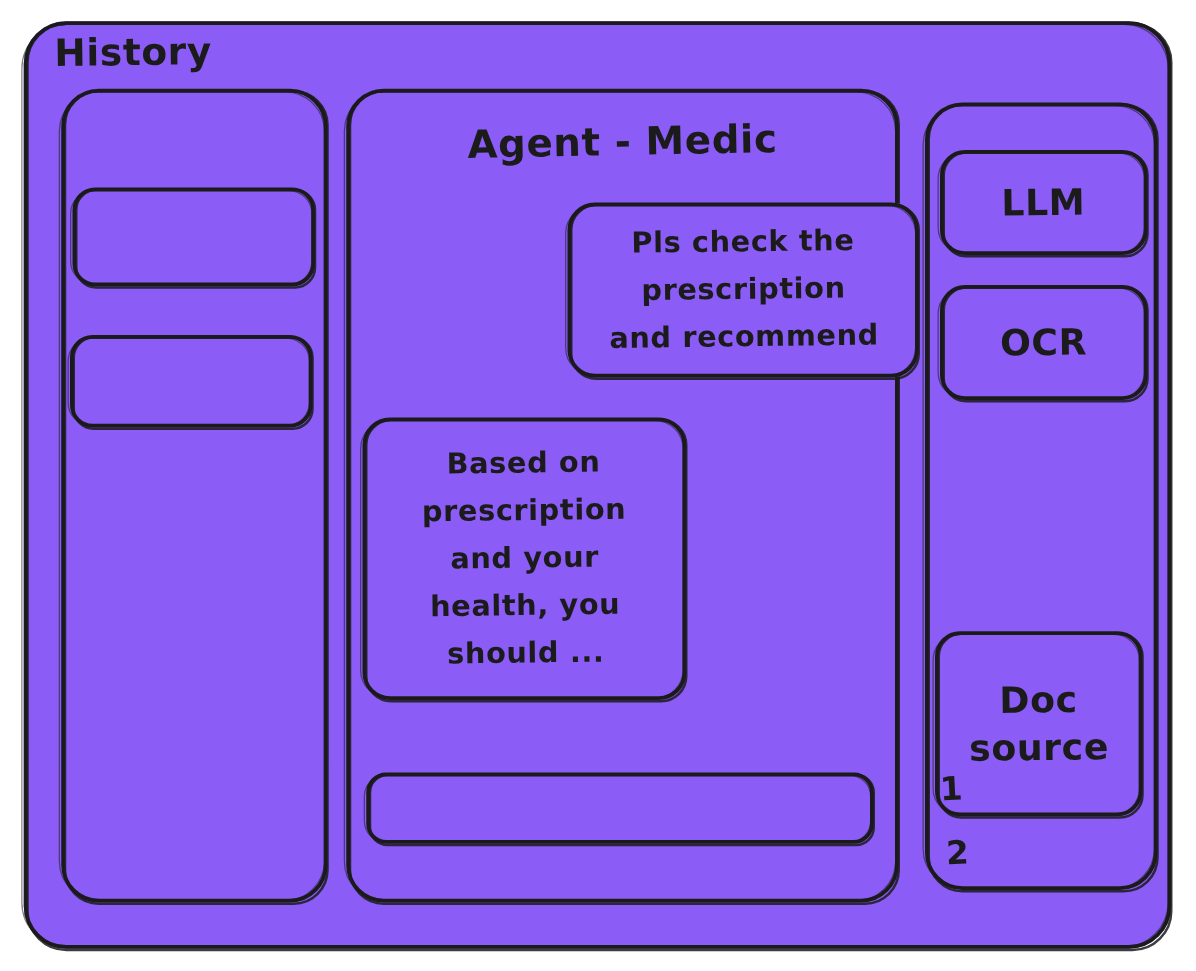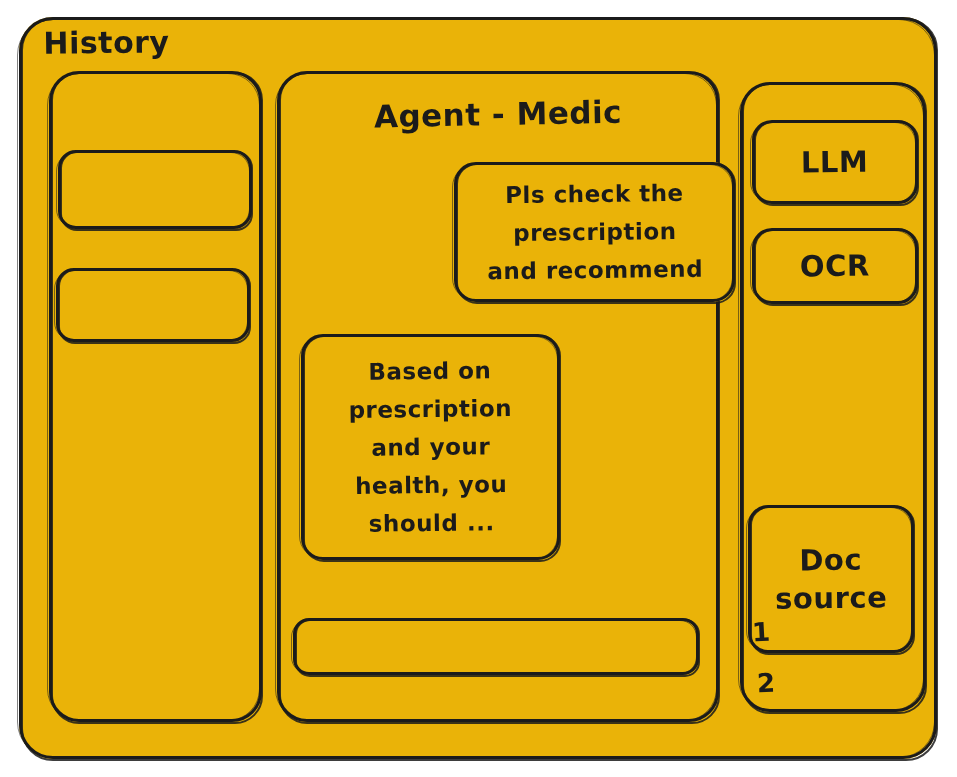--- a/index.html
+++ b/index.html
@@ -18,21 +18,21 @@
   #app {
     position: relative;
     width: 957px;
     height: 777px;
   }
 
   
   .sketch {
     position: absolute;
     box-sizing: border-box;
-    background: #eab308;
+    background: #8b5cf6;
   }
   .sketch > .edge {
     position: absolute;
     left: 0; top: 0; right: 0; bottom: 0;
     border: 3px solid #1b1b1b;
     pointer-events: none;
   }
   .sketch > .edge.e2 {
     left: 2px; top: 1px; right: -1px; bottom: -2px;
     border-width: 2px;
@@ -131,21 +131,21 @@
     padding: 0 10px;
     white-space: pre-line;
   }
 
   #bubble-user {
     left: 454px; top: 162px;
     width: 281px; height: 140px;
   }
   #bubble-assistant {
     left: 290px; top: 334px;
-    width: 259px; height: 226px; margin-left: 11px;
+    width: 259px; height: 226px;
   }
 
   
   #message-input {
     left: 293px; top: 618px;
     width: 406px; height: 57px;
     border-radius: 16px;
   }
   #message-input > .edge { border-radius: 16px; }
   #message-input > .edge.e2 { border-radius: 15px; }
@@ -173,21 +173,21 @@
   .tool-box .tool-label {
     position: relative;
     z-index: 2;
     text-align: center;
     font-size: 29px;
     line-height: 38px;
     white-space: pre-line;
   }
 
   #tool-llm    { left: 752px; top: 120px;  width: 166px; height: 84px; }
-  #tool-ocr    { left: 752px; top: 228px;  width: 166px; height: 76px; }
+  #tool-ocr    { left: 752px; top: 228px;  width: 166px; height: 92px; }
   #tool-params { left: 744px; top: 398px;  width: 168px; height: 67px; }
   #tool-params .tool-label { font-size: 27px; }
   #tool-docsource { left: 748px; top: 505px; width: 166px; height: 148px; }
 
   
   .doc-ref {
     position: absolute;
     font-size: 26px;
     line-height: 28px;
     z-index: 3;

